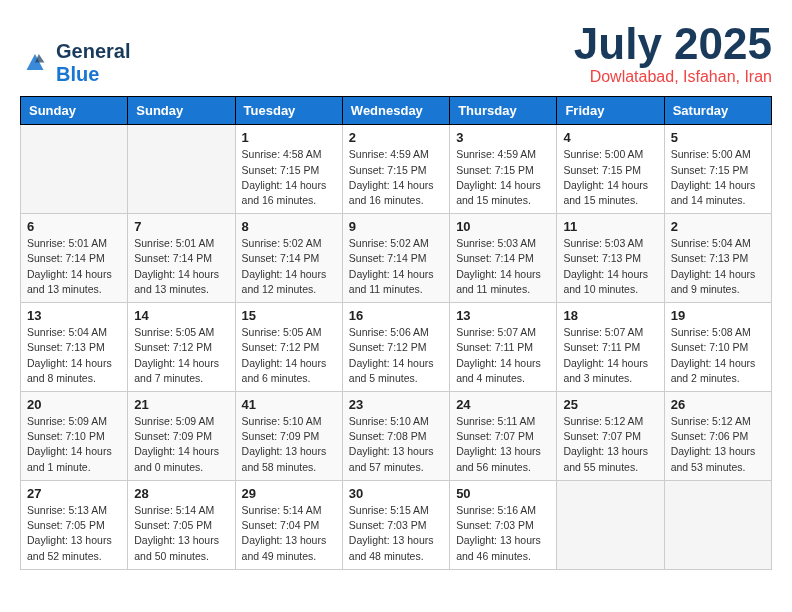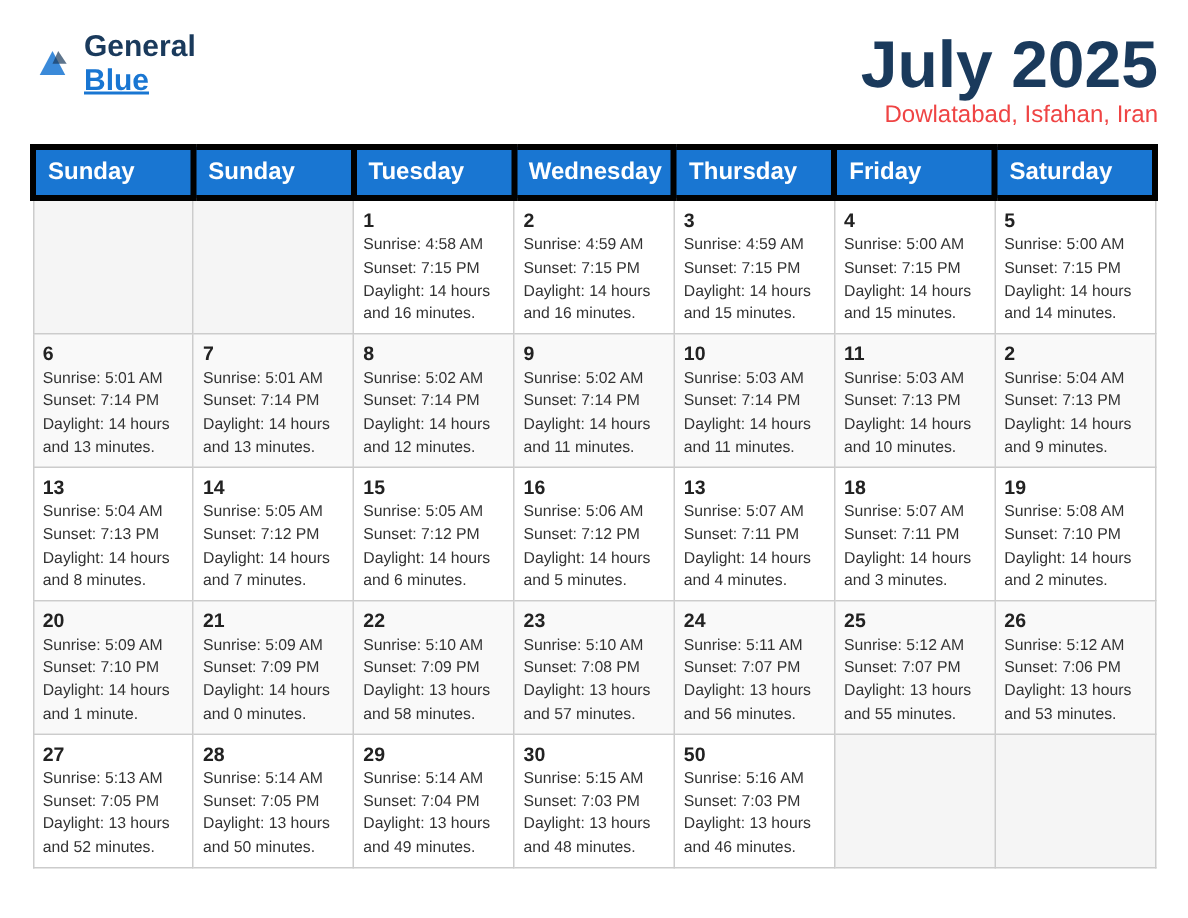--- a/index.html
+++ b/index.html
@@ -6,21 +6,21 @@
     body {
       font-family: Arial, sans-serif;
       background: #fff;
       width: 792px;
       min-height: 612px;
       padding: 20px;
     }
     .header-section {
       display: flex;
       justify-content: space-between;
-      align-items: flex-start;
+      align-items: flex-end;
       margin-bottom: 10px;
     }
     .logo {
       display: flex;
       flex-direction: column;
       align-items: flex-start;
     }
     .logo-icon {
       width: 30px;
       height: 18px;
@@ -42,23 +42,23 @@
     table {
       width: 100%;
       border-collapse: collapse;
       table-layout: fixed;
     }
     thead tr th {
       background-color: #1976d2;
       color: #fff;
       text-align: left;
       padding: 6px 8px;
-      font-size: 16px;
+      font-size: 13px;
       font-weight: bold;
-      border: 4px solid #000000;
+      border: 1px solid #000000;
     }
     tbody tr td {
       border: 1px solid #ccc;
       vertical-align: top;
       padding: 5px 6px;
       font-size: 11px;
       color: #333;
       height: 80px;
       background: #fff;
     }
@@ -90,21 +90,21 @@
 <body>
 
 <div class="header-section">
   <div class="logo-wrapper">
     <svg class="logo-icon" width="40" height="38" viewBox="0 0 40 38">
       <polygon points="20,2 38,36 2,36" fill="#1976d2" opacity="0.85"></polygon>
       <polygon points="28,2 40,20 20,20" fill="#1a3a5c" opacity="0.7"></polygon>
     </svg>
     <div class="logo">
       <span style="font-size:20px;font-weight:bold;color:#1a3a5c;">General</span>
-      <span style="font-size:20px;font-weight:bold;color:#1976d2;text-decoration:underline;">Blue</span>
+      <span style="font-size:20px;font-weight:bold;color:#1976d2;">Blue</span>
     </div>
   </div>
   <div class="title-section">
     <div class="calendar-title">July 2025</div>
     <div class="calendar-subtitle">Dowlatabad, Isfahan, Iran</div>
   </div>
 </div>
 
 <table>
   <thead>
@@ -206,21 +206,21 @@
       <tr>
         <td>
           <span class="day-number">20</span>
           <div class="cell-text">Sunrise: 5:09 AM<br>Sunset: 7:10 PM<br>Daylight: 14 hours<br>and 1 minute.</div>
         </td>
         <td>
           <span class="day-number">21</span>
           <div class="cell-text">Sunrise: 5:09 AM<br>Sunset: 7:09 PM<br>Daylight: 14 hours<br>and 0 minutes.</div>
         </td>
         <td>
-          <span class="day-number">22</span>
+          <span class="day-number">41</span>
           <div class="cell-text">Sunrise: 5:10 AM<br>Sunset: 7:09 PM<br>Daylight: 13 hours<br>and 58 minutes.</div>
         </td>
         <td>
           <span class="day-number">23</span>
           <div class="cell-text">Sunrise: 5:10 AM<br>Sunset: 7:08 PM<br>Daylight: 13 hours<br>and 57 minutes.</div>
         </td>
         <td>
           <span class="day-number">24</span>
           <div class="cell-text">Sunrise: 5:11 AM<br>Sunset: 7:07 PM<br>Daylight: 13 hours<br>and 56 minutes.</div>
         </td>

